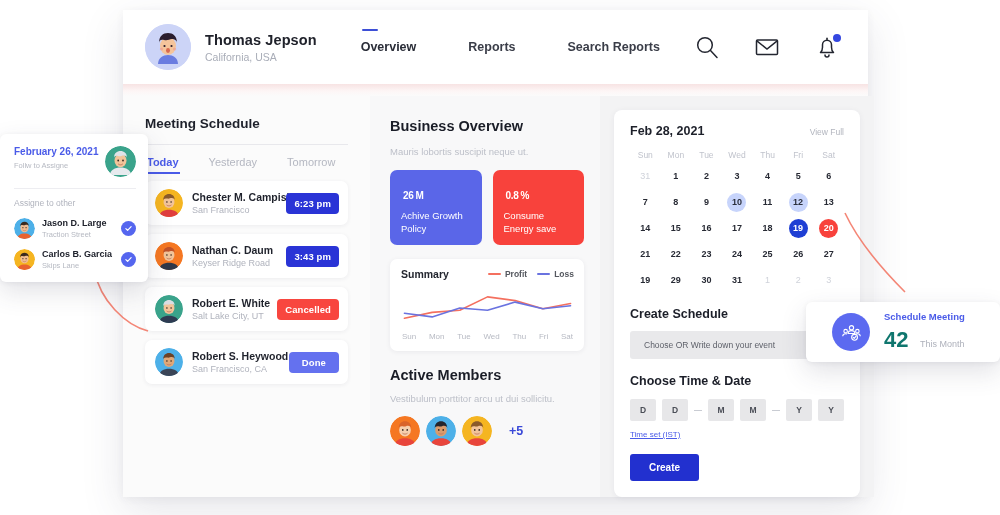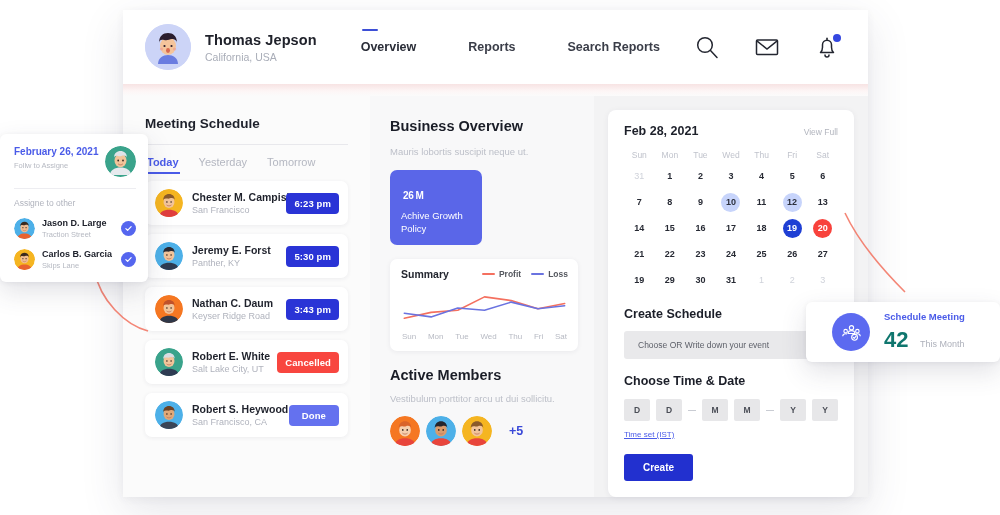--- a/index.html
+++ b/index.html
@@ -49,21 +49,21 @@
 
   
   .body { position:absolute; left:0; top:86px; right:0; bottom:0; display:flex; }
   .col-left { width: 247px; background:#fbfbfb; padding: 20px 22px 0 22px; position:relative; }
   .col-mid  { width: 230px; background:#f8f8f9; padding: 22px 16px 0 20px; position:relative; }
   .col-right{ flex:1; background:#f3f3f4; padding: 14px 14px 0 14px; position:relative; }
 
   
   .sec-title { font-size: 13.5px; font-weight: 700; color: #1e212b; }
   .hr { height:1px; background:#e8e8ec; margin: 13px 0 0 0; }
-  .tabs { display:flex; gap: 20px; padding: 11px 2px 0 2px; }
+  .tabs { display:flex; gap: 30px; padding: 11px 2px 0 2px; }
   .tab { font-size: 11px; color:#b4b7c1; cursor:pointer; position:relative; padding-bottom:6px;}
   .tab.active { color:#4a5be8; font-weight:600; }
   .tab.active:after{ content:""; position:absolute; left:-1px; right:-1px; bottom:0; height:1.6px; background:#4a5be8;}
 
   .mlist { margin-top: 7px; display:flex; flex-direction:column; gap: 9px; }
   .mrow {
     background:#fff; border-radius: 7px; height: 44px;
     display:flex; align-items:center; padding: 0 9px 0 10px;
     box-shadow: 0 1px 4px rgba(40,40,70,.07);
   }
@@ -284,36 +284,20 @@
     <path d="M17 23.2c1.8 1.4 4.2 1.4 6 0" stroke="#c2795f" stroke-width="1.2" fill="none" stroke-linecap="round"></path>
   </svg></div>
      <div class="minfo">
        <div class="mname">Chester M. Campisi</div>
        <div class="mplace">San Francisco</div>
      </div>
      <div class="pill time">6:23 pm</div>
             </div>
             <div class="mrow">
               <div class="mav"><svg viewBox="0 0 40 40" width="28" height="28">
-    <circle cx="20" cy="20" r="20" fill="#4db0e8"></circle>
-    <path d="M6 40c0-7 6.5-10.5 14-10.5S34 33 34 40z" fill="#2e3b52"></path>
-    <ellipse cx="20" cy="18.5" rx="7.8" ry="8.8" fill="#f2c49a"></ellipse>
-    <path d="M11.6 16.5c0-6.5 3.8-9.5 8.4-9.5s8.4 3 8.4 9.5c0-2.7-2.4-3.6-4.4-3.6-2.6 0-3.6 1.6-7 .8-2.6-.6-5.4.3-5.4 2.8z" fill="#2a2a33"></path>
-    <circle cx="17" cy="18.5" r="1.15" fill="#33261f"></circle>
-    <circle cx="23" cy="18.5" r="1.15" fill="#33261f"></circle>
-    <path d="M17 23.2c1.8 1.4 4.2 1.4 6 0" stroke="#c2795f" stroke-width="1.2" fill="none" stroke-linecap="round"></path>
-  </svg></div>
-     <div class="minfo">
-       <div class="mname">Jeremy E. Forst</div>
-       <div class="mplace">Panther, KY</div>
-     </div>
-     <div class="pill time">5:30 pm</div>
-            </div>
-            <div class="mrow">
-              <div class="mav"><svg viewBox="0 0 40 40" width="28" height="28">
     <circle cx="20" cy="20" r="20" fill="#f57722"></circle>
     <path d="M6 40c0-7 6.5-10.5 14-10.5S34 33 34 40z" fill="#2f3748"></path>
     <ellipse cx="20" cy="18.5" rx="7.8" ry="8.8" fill="#f2c49a"></ellipse>
     <path d="M11.6 16.5c0-6.5 3.8-9.5 8.4-9.5s8.4 3 8.4 9.5c0-2.7-2.4-3.6-4.4-3.6-2.6 0-3.6 1.6-7 .8-2.6-.6-5.4.3-5.4 2.8z" fill="#c0522a"></path>
     <circle cx="17" cy="18.5" r="1.15" fill="#33261f"></circle>
     <circle cx="23" cy="18.5" r="1.15" fill="#33261f"></circle>
     <path d="M17 23.2c1.8 1.4 4.2 1.4 6 0" stroke="#c2795f" stroke-width="1.2" fill="none" stroke-linecap="round"></path>
   </svg></div>
      <div class="minfo">
        <div class="mname">Nathan C. Daum</div>
@@ -357,20 +341,24 @@
       </div>
 
       <div class="col-mid">
         <div class="bo-title">Business Overview</div>
         <div class="bo-sub">Mauris lobortis suscipit neque ut.</div>
 
         <div class="stats">
           <div class="stat" id="stat-0" style="background: rgb(90, 102, 232);">
             <div class="big"><span class="v">26</span><span class="u">M</span></div>
             <div class="cap">Achive Growth Policy</div>
+          </div>
+          <div class="stat" id="stat-1" style="background: rgb(248, 66, 60);">
+            <div class="big"><span class="v">0.8</span><span class="u">%</span></div>
+            <div class="cap">Consume Energy save</div>
           </div>
         </div>
 
         <div class="chartcard">
           <div class="chart-head">
             <div class="chart-title">Summary</div>
             <div class="legend">
               <div class="lg">
                 <i id="lg0" style="background: rgb(244, 112, 95);"></i>
                 <span>Profit</span>

